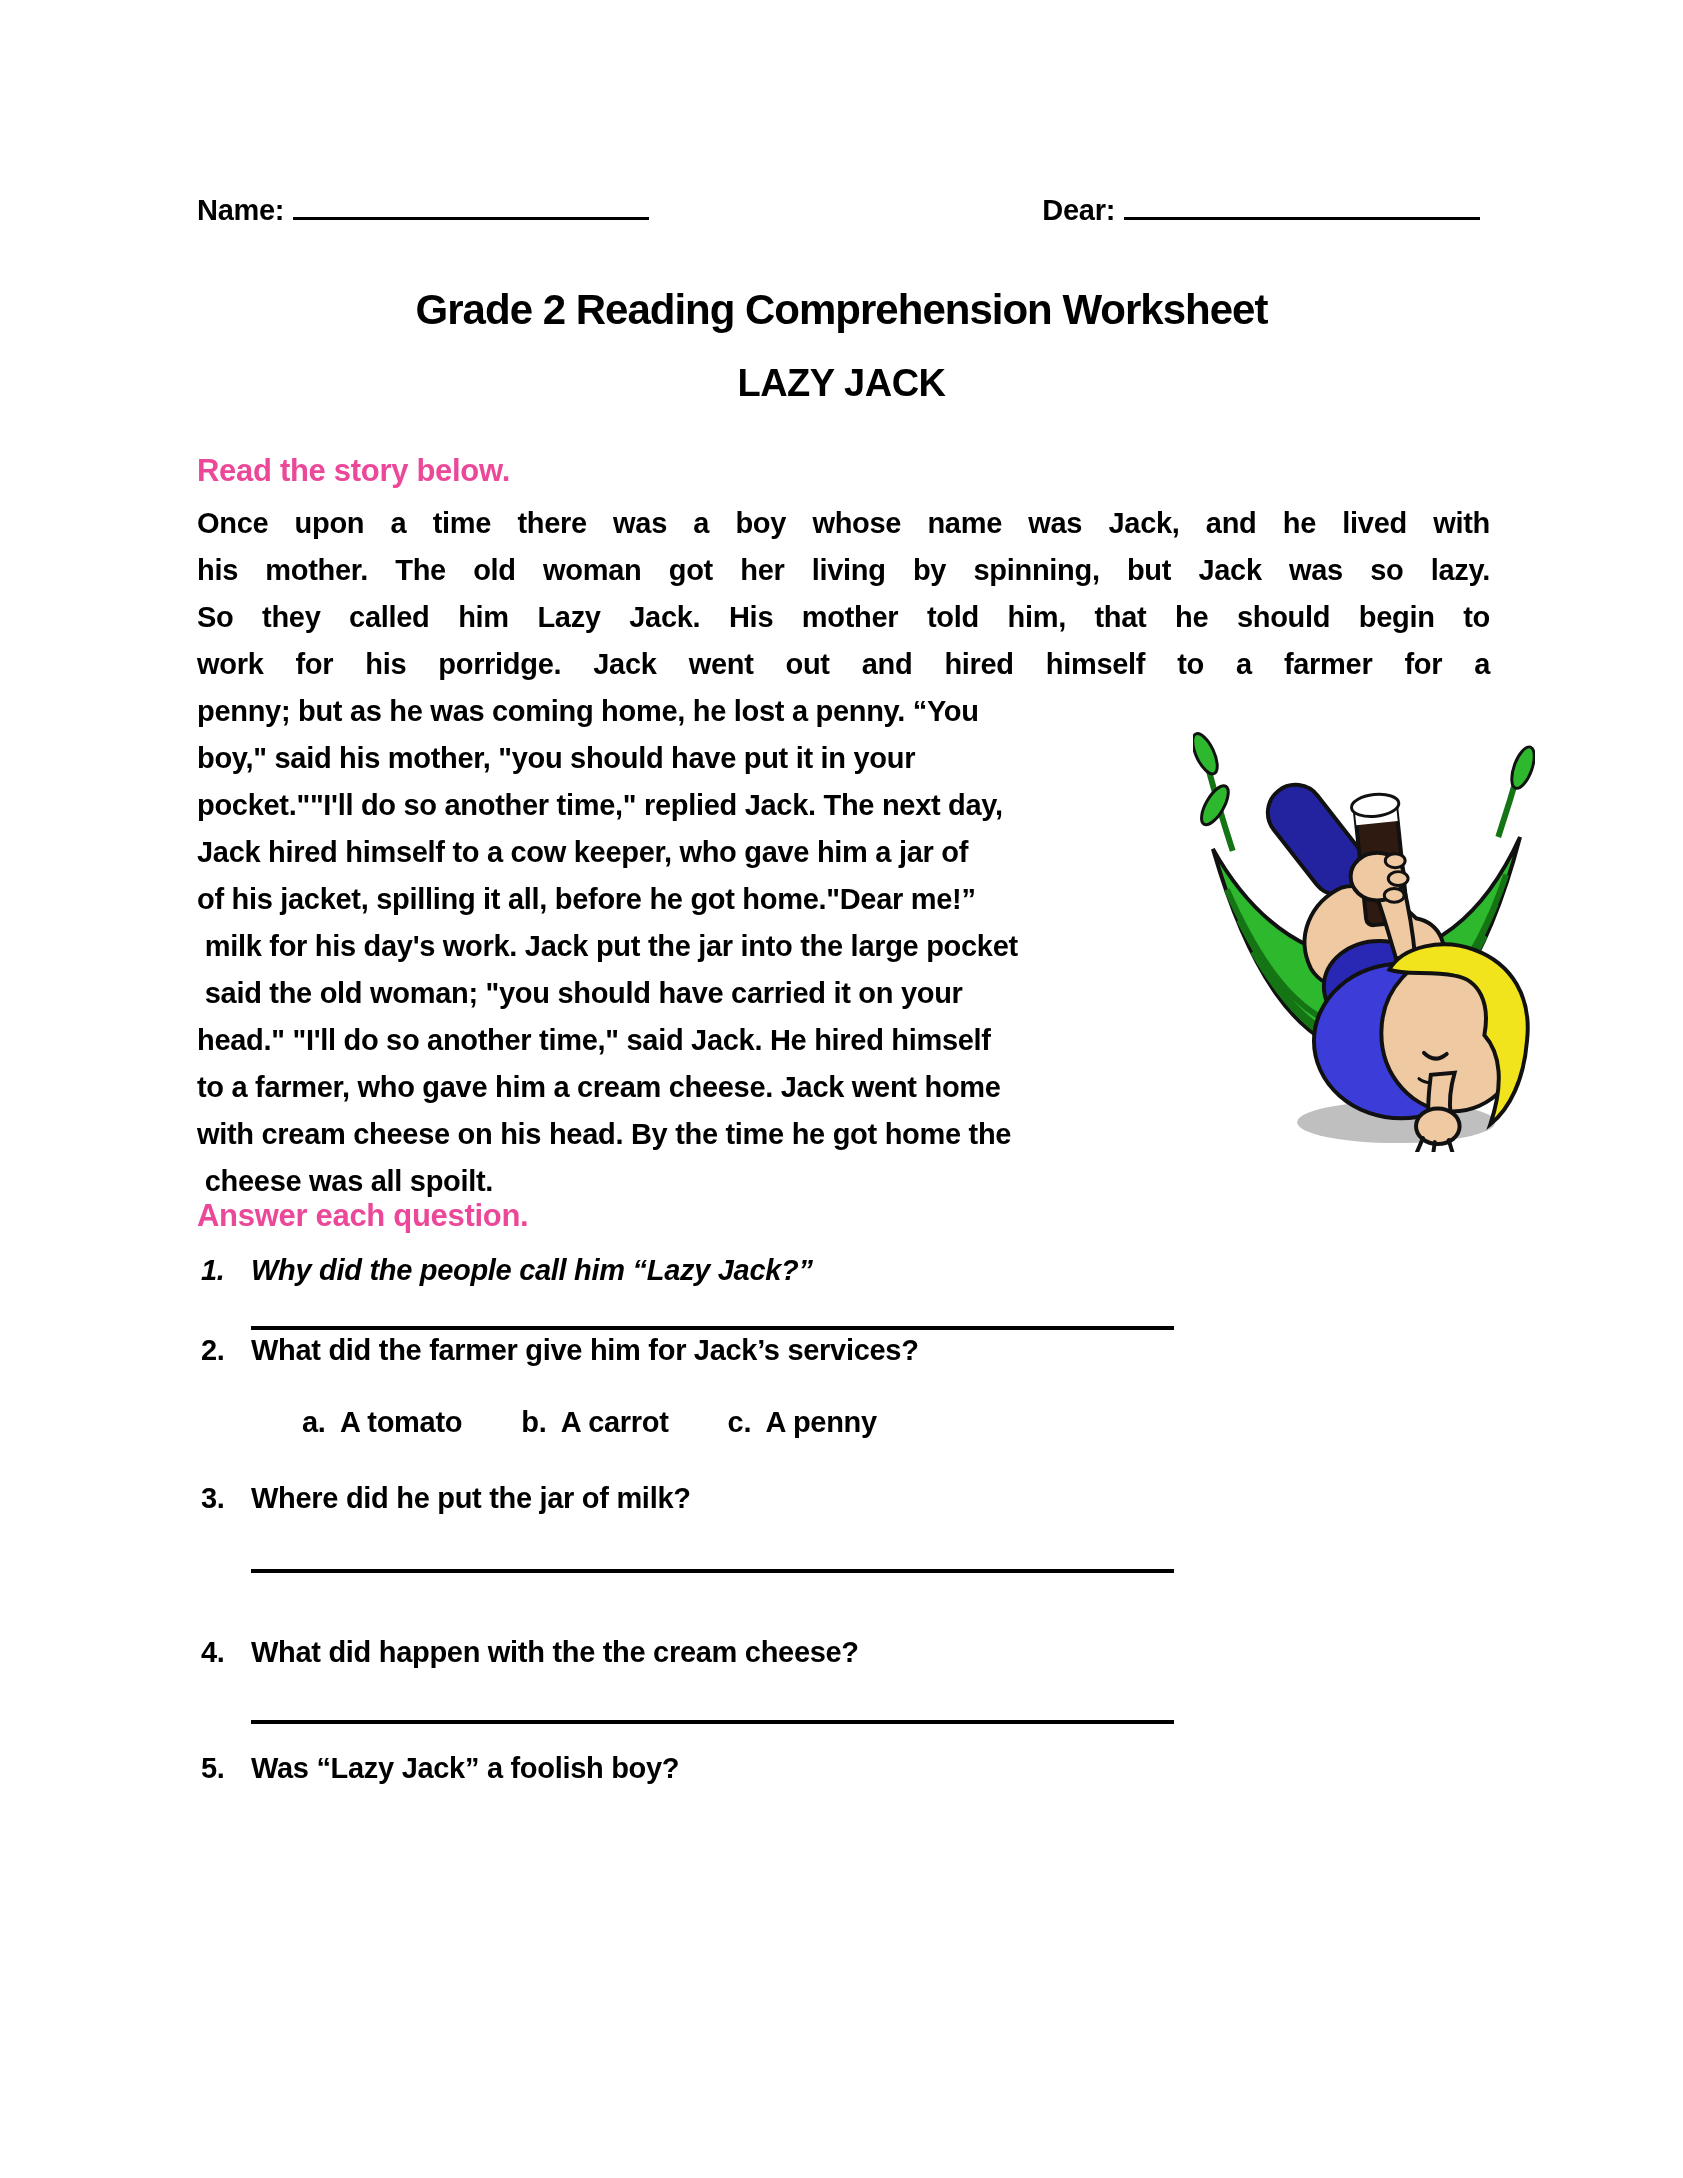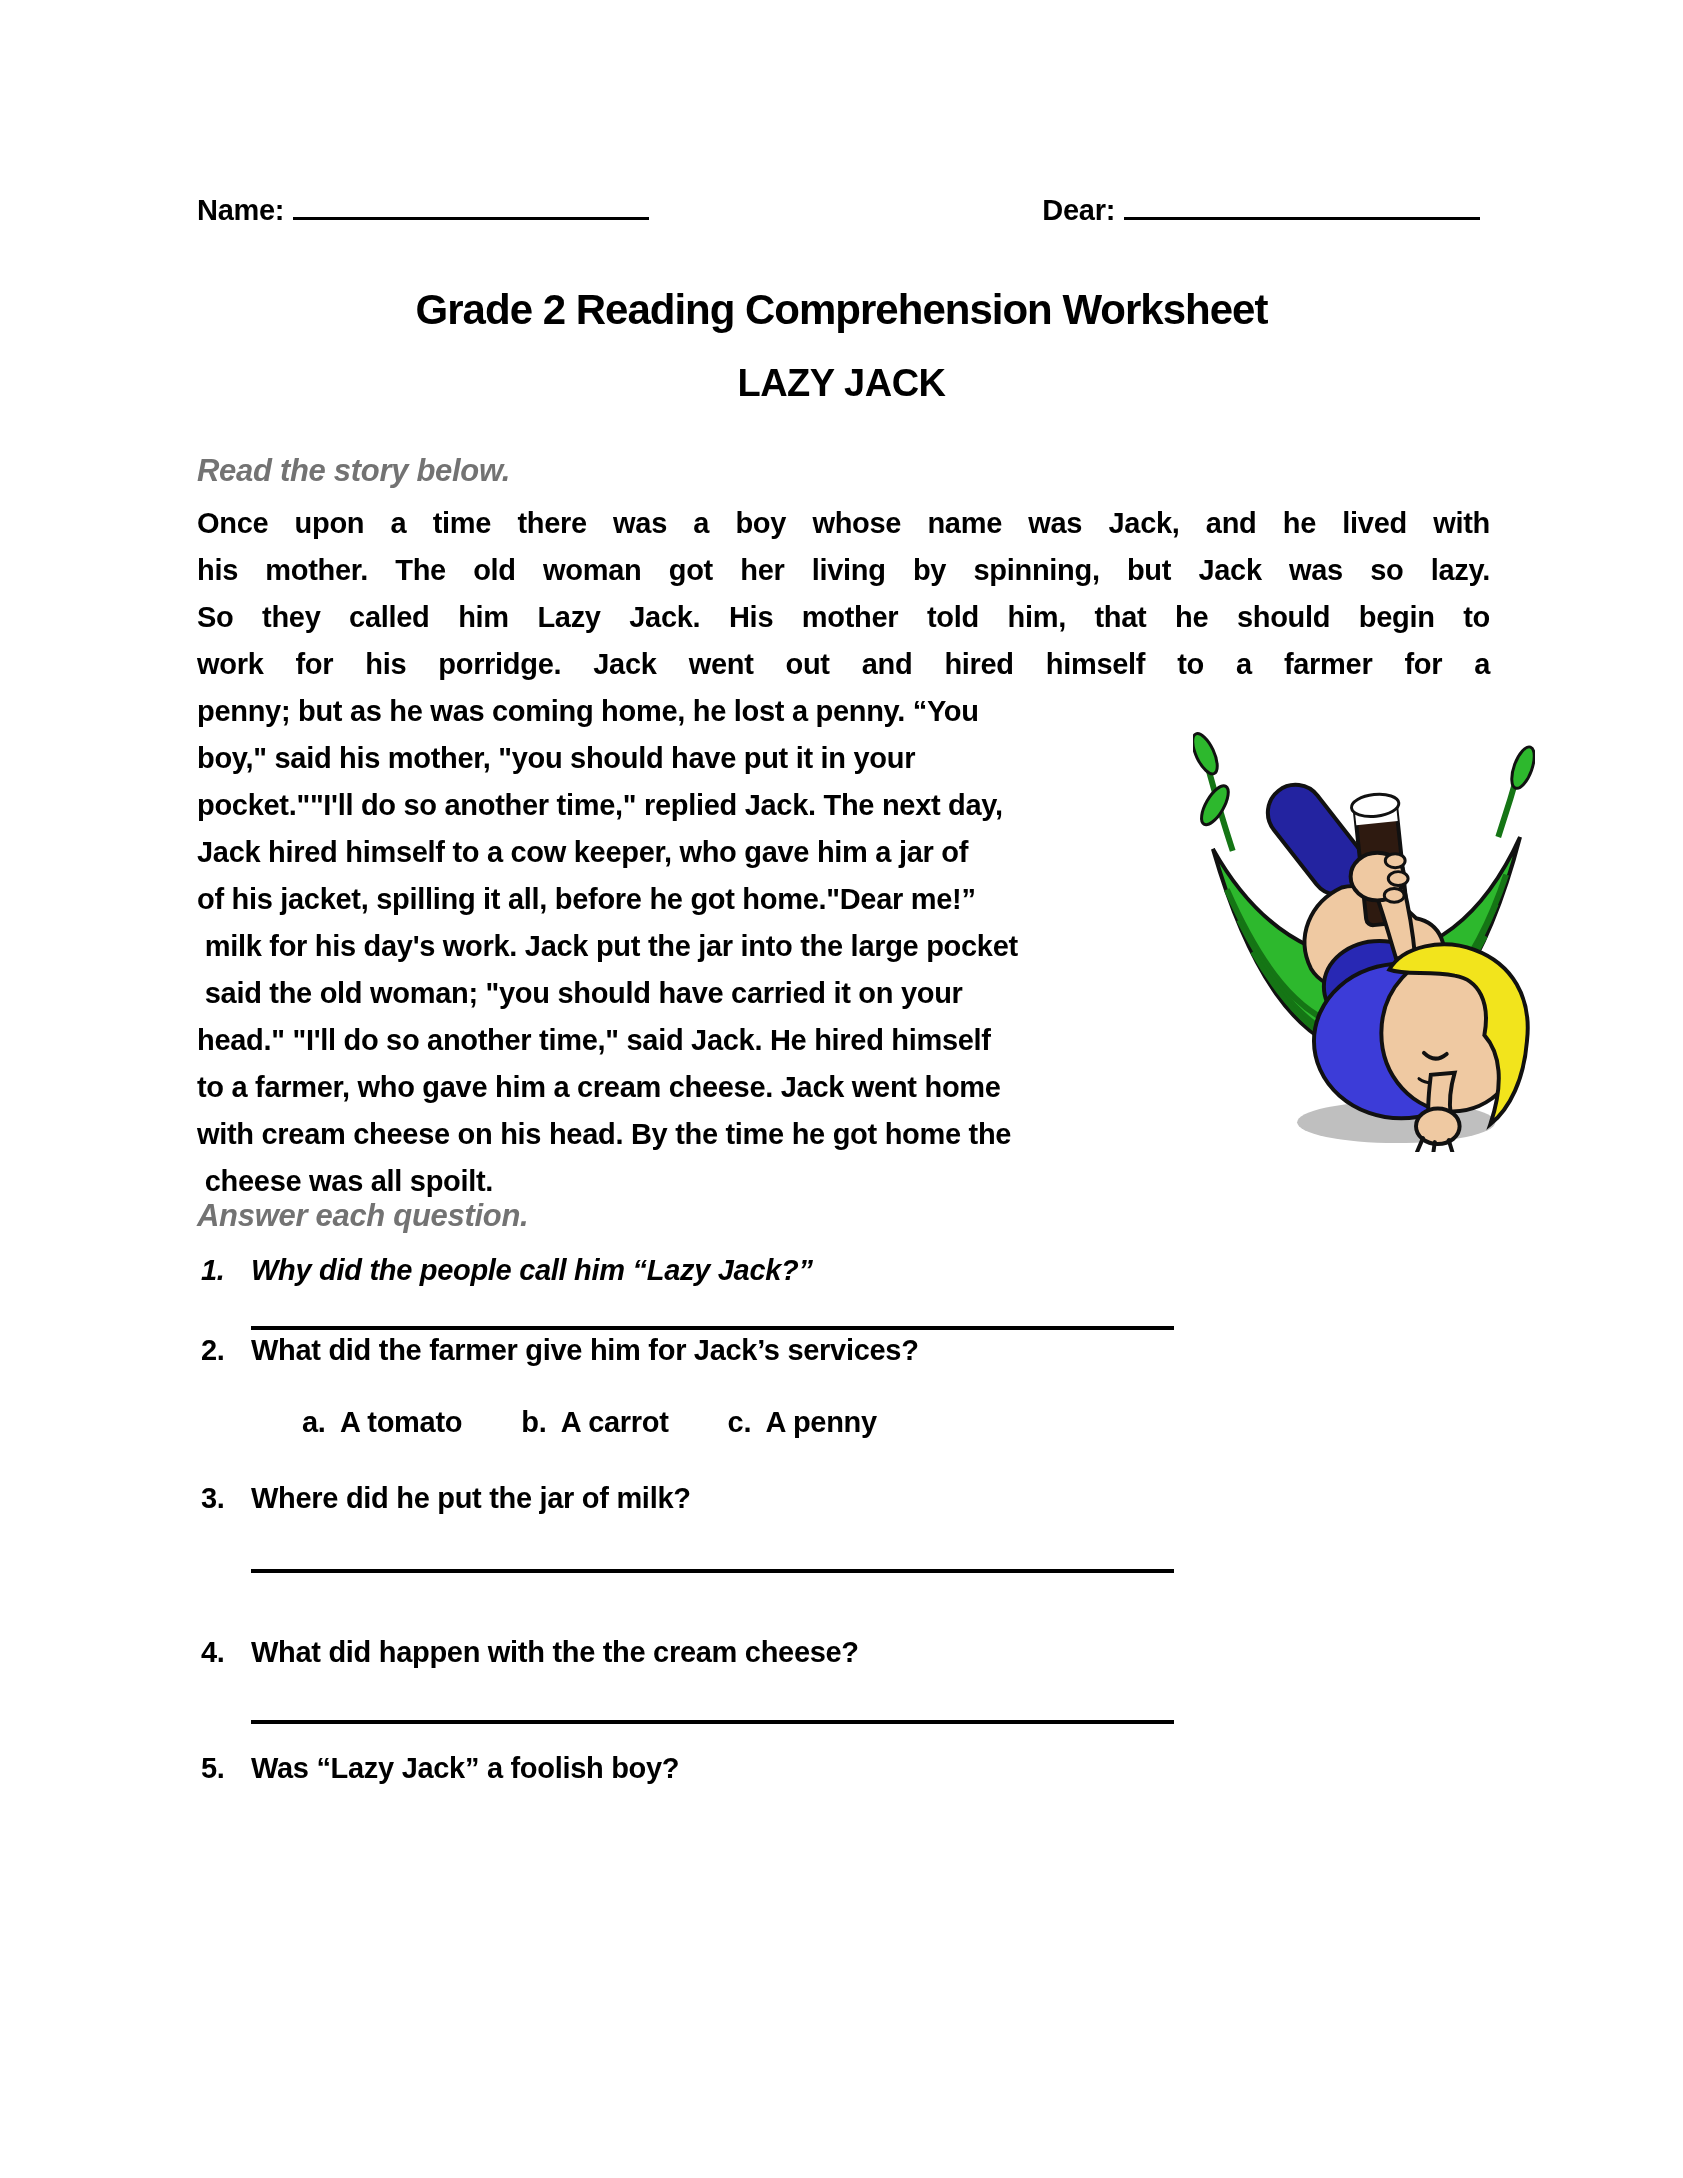--- a/index.html
+++ b/index.html
@@ -21,21 +21,21 @@
     display:inline-block; width:356px; height:30px;
     border-bottom:3px solid #000; margin-left:9px;
   }
 
   
   .title { position:absolute; top:269px; left:0; width:1683px; text-align:center;
            font-size:42px; letter-spacing:-1px;margin-top:17px; }
   .subtitle { position:absolute; top:362px; left:0; width:1683px; text-align:center;
               font-size:38px; letter-spacing:-0.5px; }
 
-  .teal { color:#737373;font-style:italic; }
+  .teal { color:#ec4899; }
   .story-heading { position:absolute; top:453px; left:197px; font-size:31px; }
 
   
   .story { position:absolute; top:500px; left:197px; width:1293px; font-size:29px; }
   .story-line { line-height:47px; height:47px; white-space:pre; }
   .story-line.justify { white-space:normal; text-align:justify; text-align-last:justify; }
 
   
   .illus { position:absolute; top:726px; left:1193px; width:342px; height:426px; }
 

